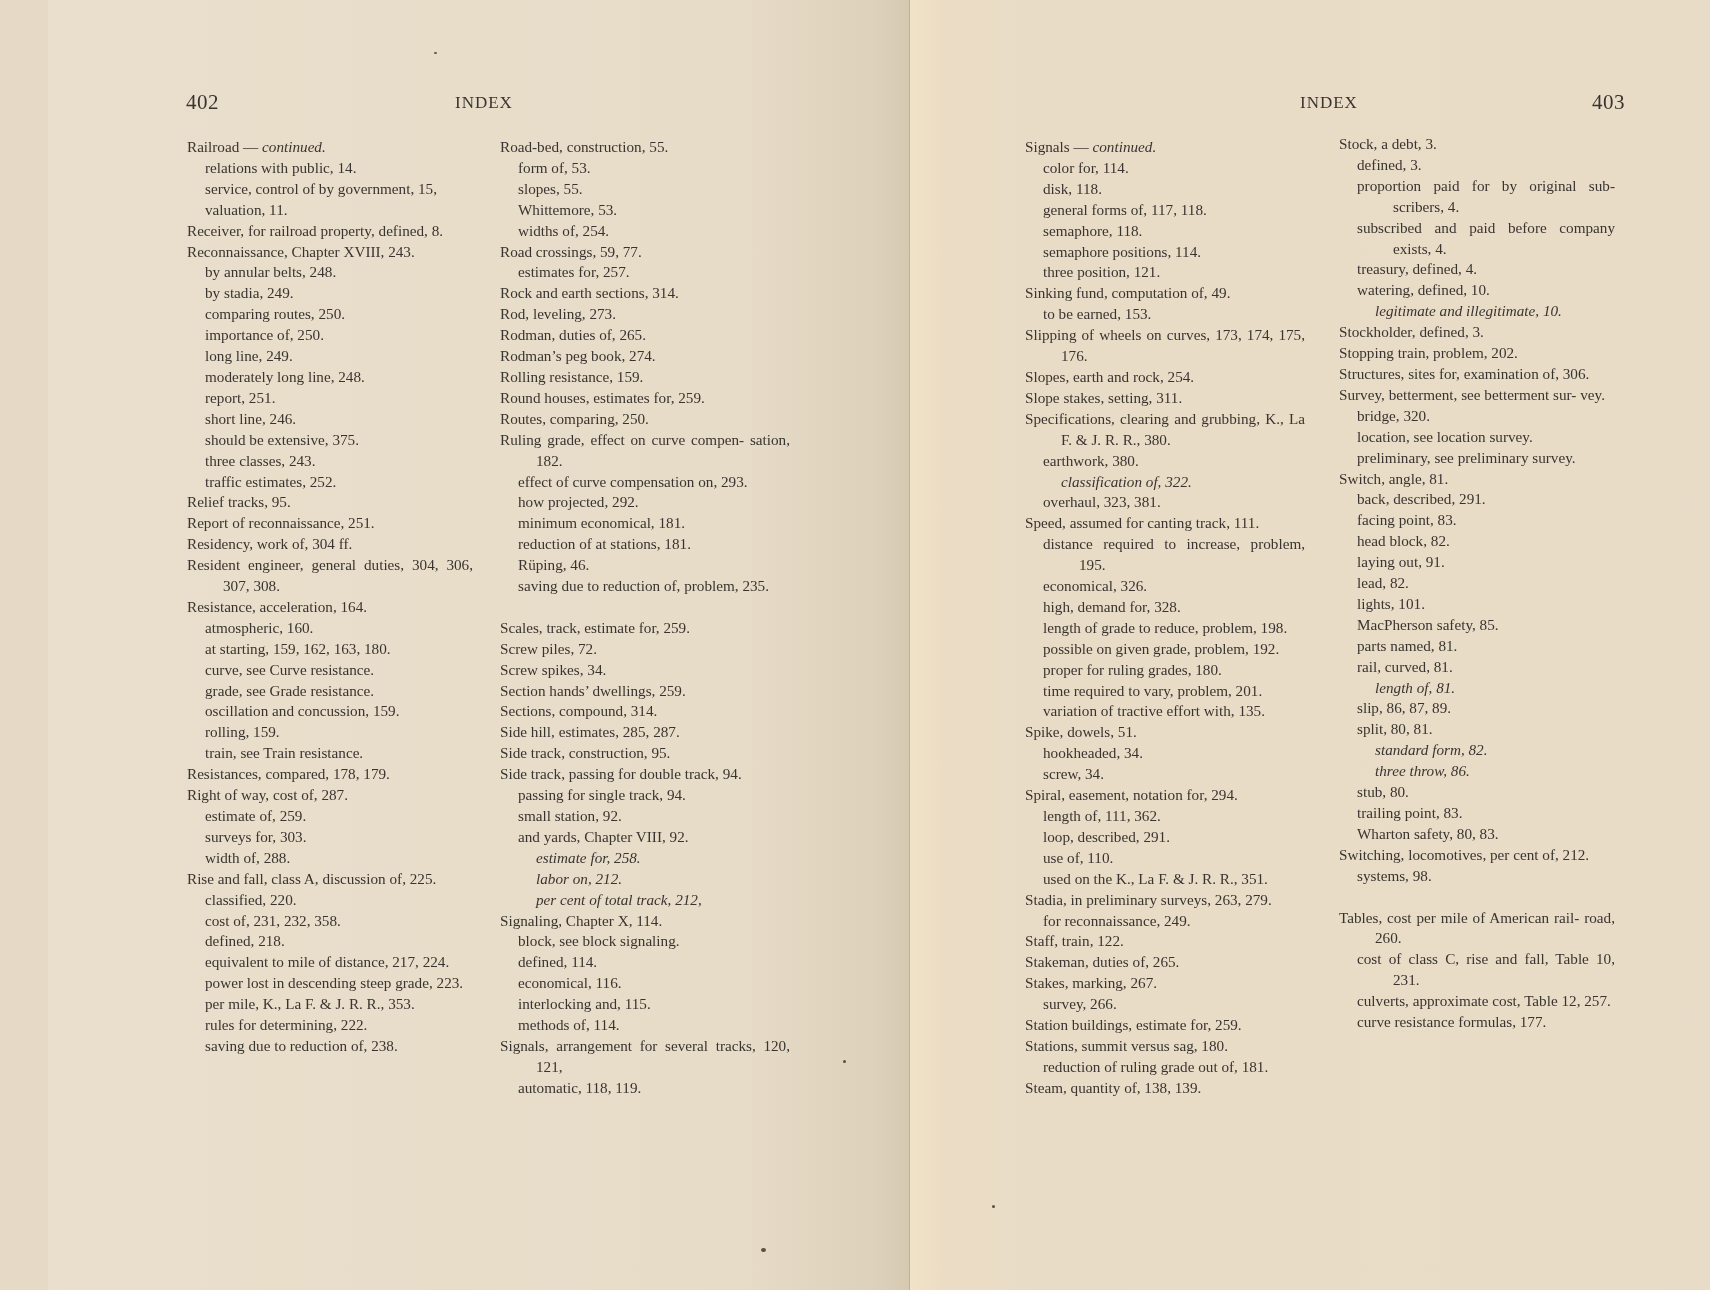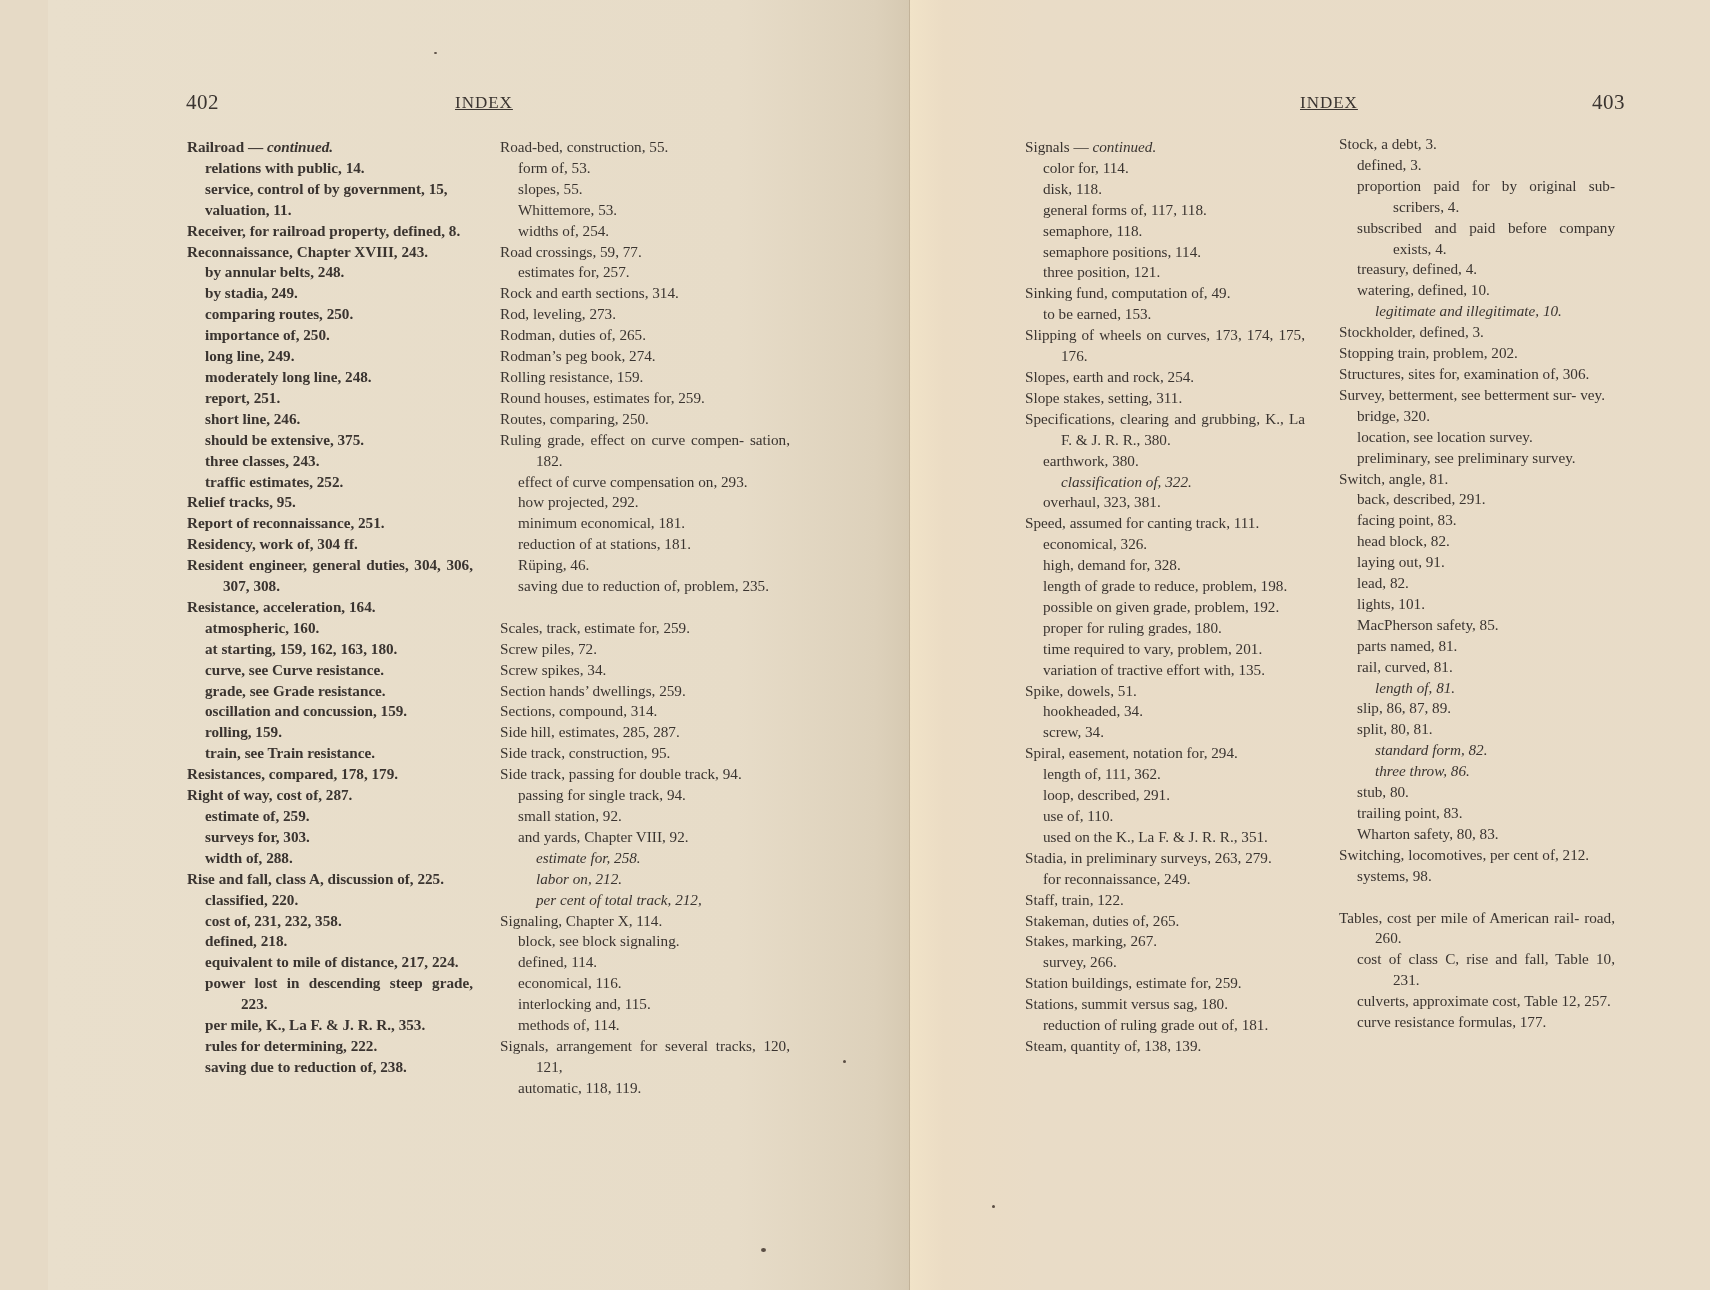--- a/index.html
+++ b/index.html
@@ -22,21 +22,21 @@
     background: linear-gradient(to right, #f1e3c8 0%, #ebdcc4 4%, #e9dcc7 15%, #e8dcc8 100%);
   }
   .gutter-line {
     position: absolute; left: 861px; top: 0; width: 2px; height: 1290px;
     background: #b9a88e; opacity: .7;
   }
   .folio {
     position: absolute; top: 90px; font-size: 21px; letter-spacing: .5px;
   }
   .running-head {
-    position: absolute; top: 93px; font-size: 17px; letter-spacing: 1px; text-decoration: underline;
+    position: absolute; top: 93px; font-size: 17px; letter-spacing: 1px;
   }
   .column {
     position: absolute; top: 137px; width: 300px;
     font-size: 15.2px; line-height: 20.9px;
   }
   .entry { padding-left: 18px; text-indent: -18px; }
   .entry.l1 { padding-left: 34px; text-indent: -18px; }
   .entry.l2 { padding-left: 50px; text-indent: -18px; }
   .entry.l0 { padding-left: 36px; text-indent: -36px; }
   .entry.l1 { padding-left: 54px; text-indent: -36px; }
@@ -48,21 +48,21 @@
   .cont { font-style: italic; }
   .speck { position: absolute; background: #5a4e44; border-radius: 50%; }
 </style>
 </head>
 <body>
 
 <div class="spread">
   <div class="page left">
     <div class="folio" style="left:138px;">402</div>
     <div class="running-head" style="left:407px;">INDEX</div>
-    <div class="column" style="left:139px; width:286px;font-weight:bold;">
+    <div class="column" style="left:139px; width:286px;">
         <div class="entry just l0"><span>Railroad — </span><span class="cont">continued.</span></div>
         <div class="entry just l1"><span>relations with public, 14.</span></div>
         <div class="entry just l1"><span>service, control of by government, 15,</span></div>
         <div class="entry just l1"><span>valuation, 11.</span></div>
         <div class="entry just l0"><span>Receiver, for railroad property, defined, 8.</span></div>
         <div class="entry just l0"><span>Reconnaissance, Chapter XVIII, 243.</span></div>
         <div class="entry just l1"><span>by annular belts, 248.</span></div>
         <div class="entry just l1"><span>by stadia, 249.</span></div>
         <div class="entry just l1"><span>comparing routes, 250.</span></div>
         <div class="entry just l1"><span>importance of, 250.</span></div>
@@ -165,20 +165,21 @@
         <div class="entry just l0"><span>Sinking fund, computation of, 49.</span></div>
         <div class="entry just l1"><span>to be earned, 153.</span></div>
         <div class="entry just l0"><span>Slipping of wheels on curves, 173, 174, 175, 176.</span></div>
         <div class="entry just l0"><span>Slopes, earth and rock, 254.</span></div>
         <div class="entry just l0"><span>Slope stakes, setting, 311.</span></div>
         <div class="entry just l0"><span>Specifications, clearing and grubbing, K., La F. &amp; J. R. R., 380.</span></div>
         <div class="entry just l1"><span>earthwork, 380.</span></div>
         <div class="entry just l2"><span>classification of, 322.</span></div>
         <div class="entry just l1"><span>overhaul, 323, 381.</span></div>
         <div class="entry just l0"><span>Speed, assumed for canting track, 111.</span></div>
+        <div class="entry just l1"><span>distance required to increase, problem, 195.</span></div>
         <div class="entry just l1"><span>economical, 326.</span></div>
         <div class="entry just l1"><span>high, demand for, 328.</span></div>
         <div class="entry just l1"><span>length of grade to reduce, problem, 198.</span></div>
         <div class="entry just l1"><span>possible on given grade, problem, 192.</span></div>
         <div class="entry just l1"><span>proper for ruling grades, 180.</span></div>
         <div class="entry just l1"><span>time required to vary, problem, 201.</span></div>
         <div class="entry just l1"><span>variation of tractive effort with, 135.</span></div>
         <div class="entry just l0"><span>Spike, dowels, 51.</span></div>
         <div class="entry just l1"><span>hookheaded, 34.</span></div>
         <div class="entry just l1"><span>screw, 34.</span></div>

